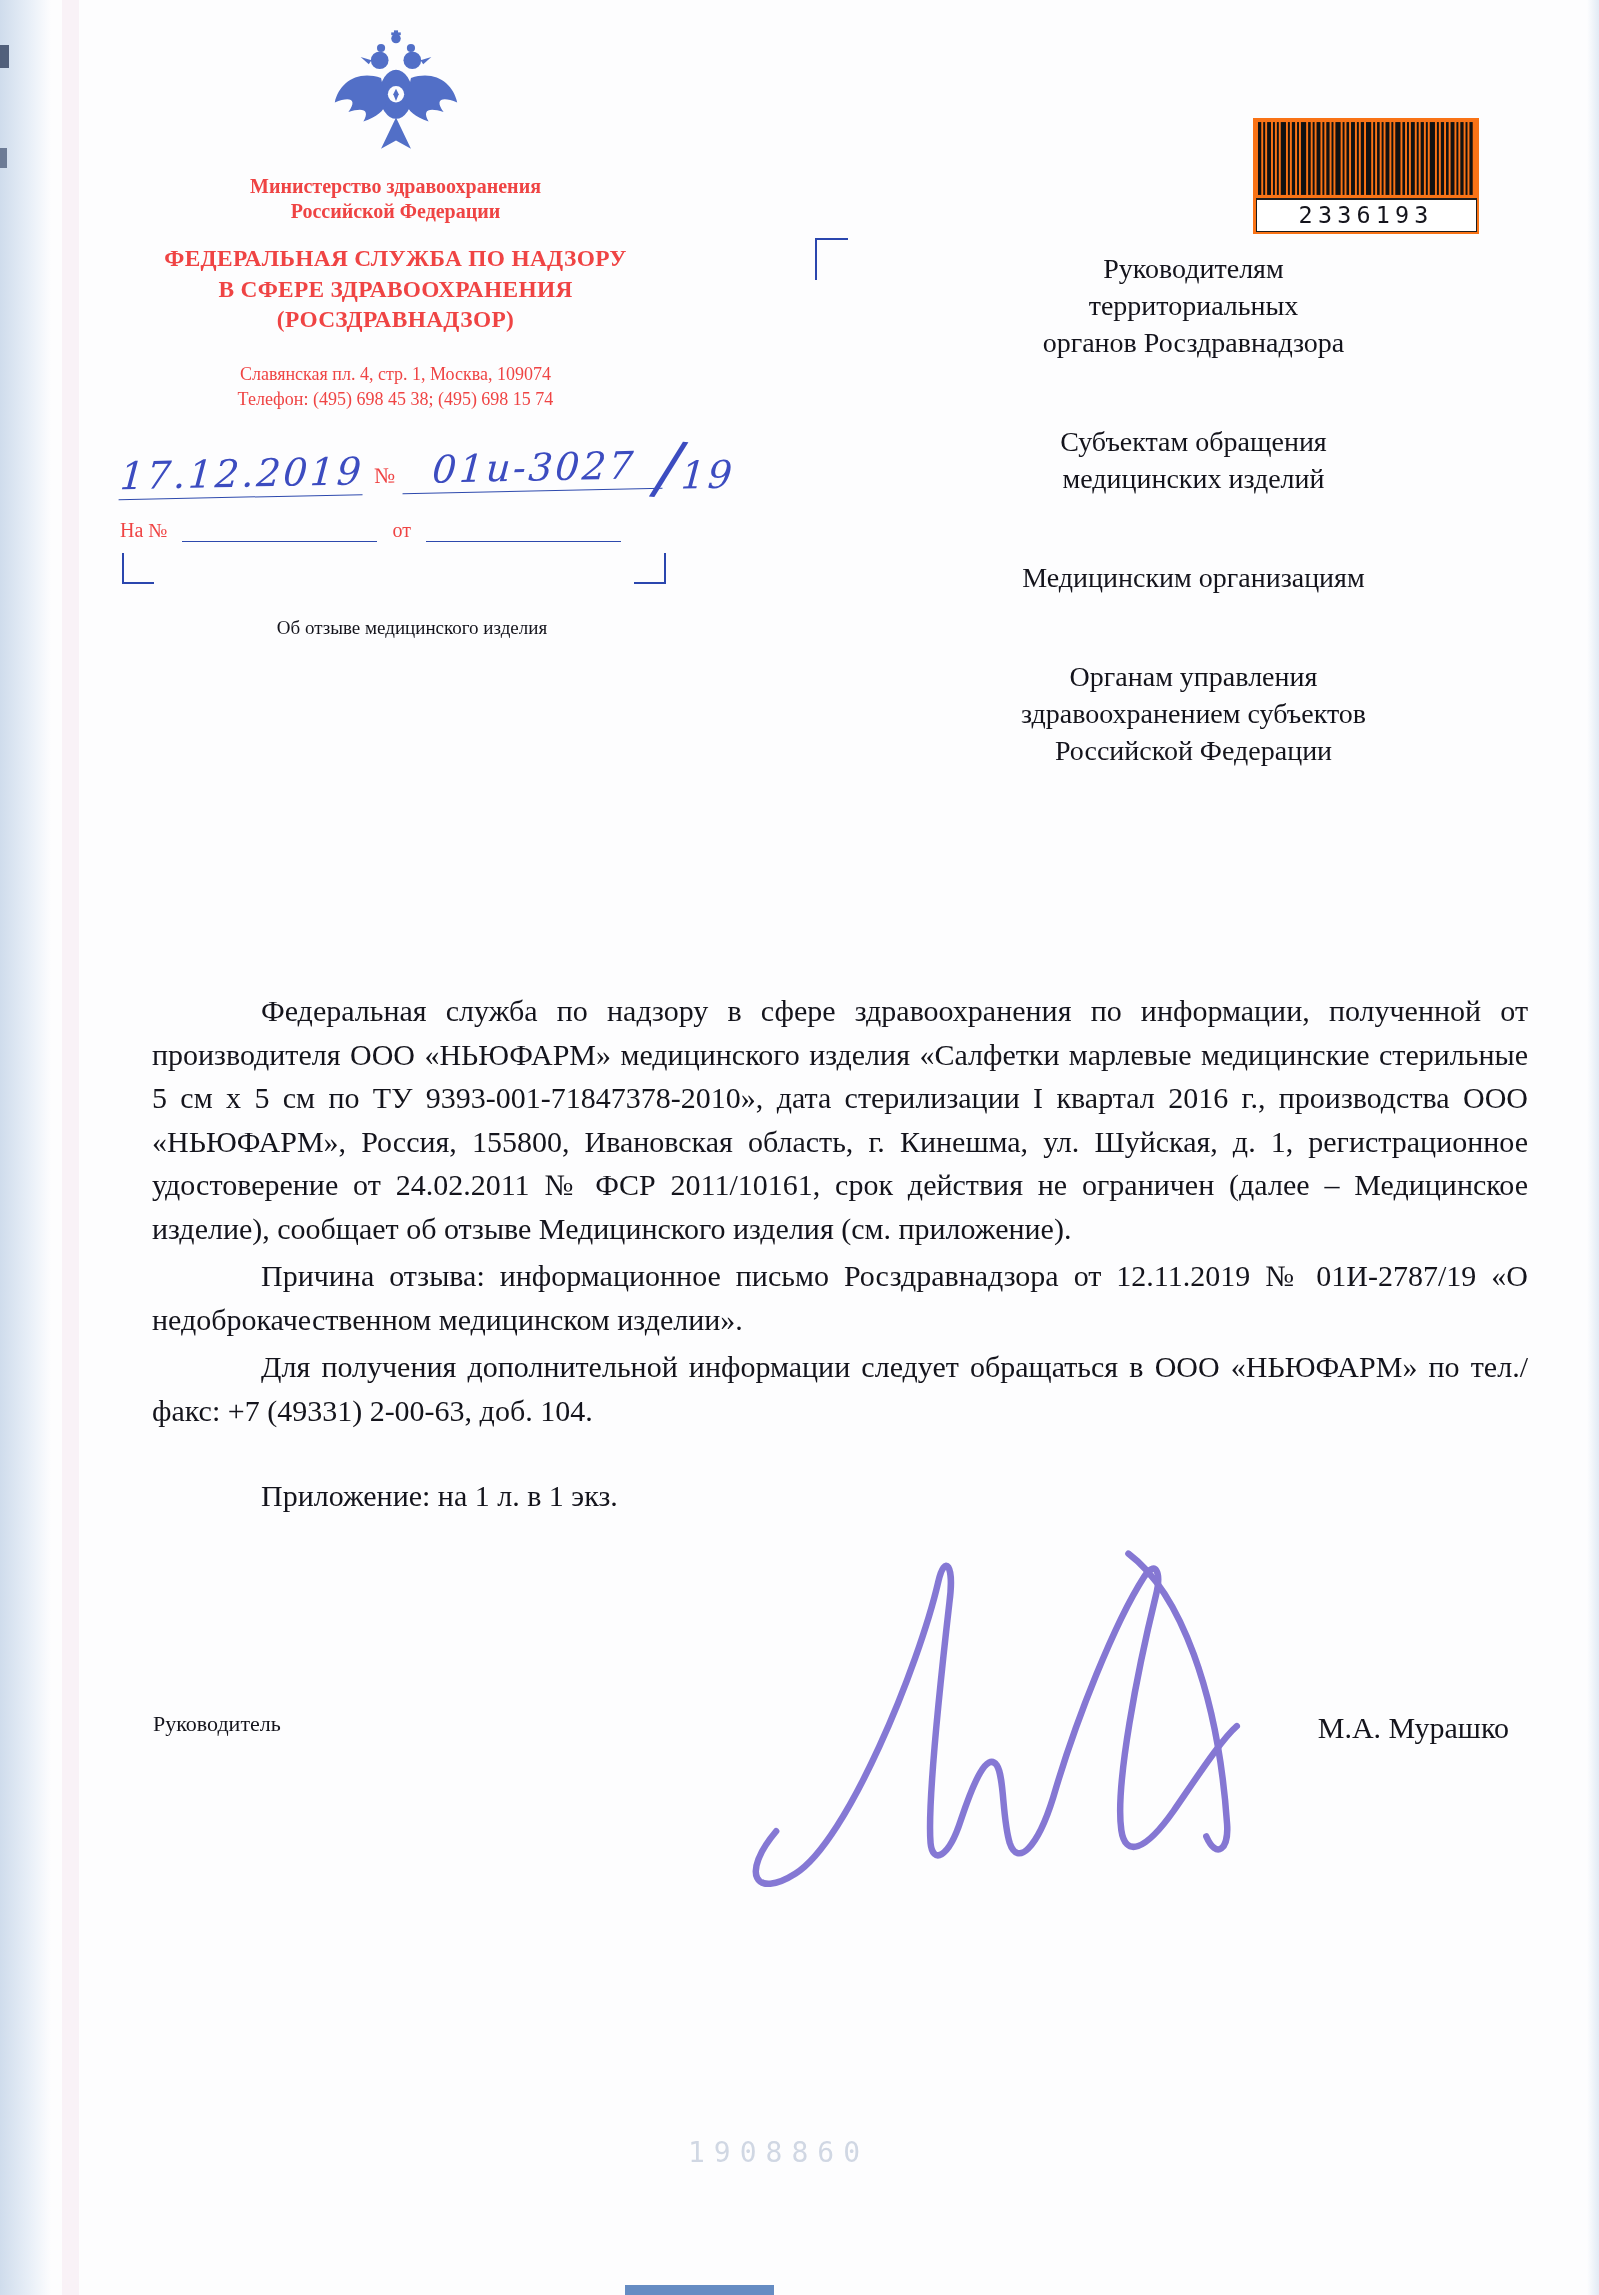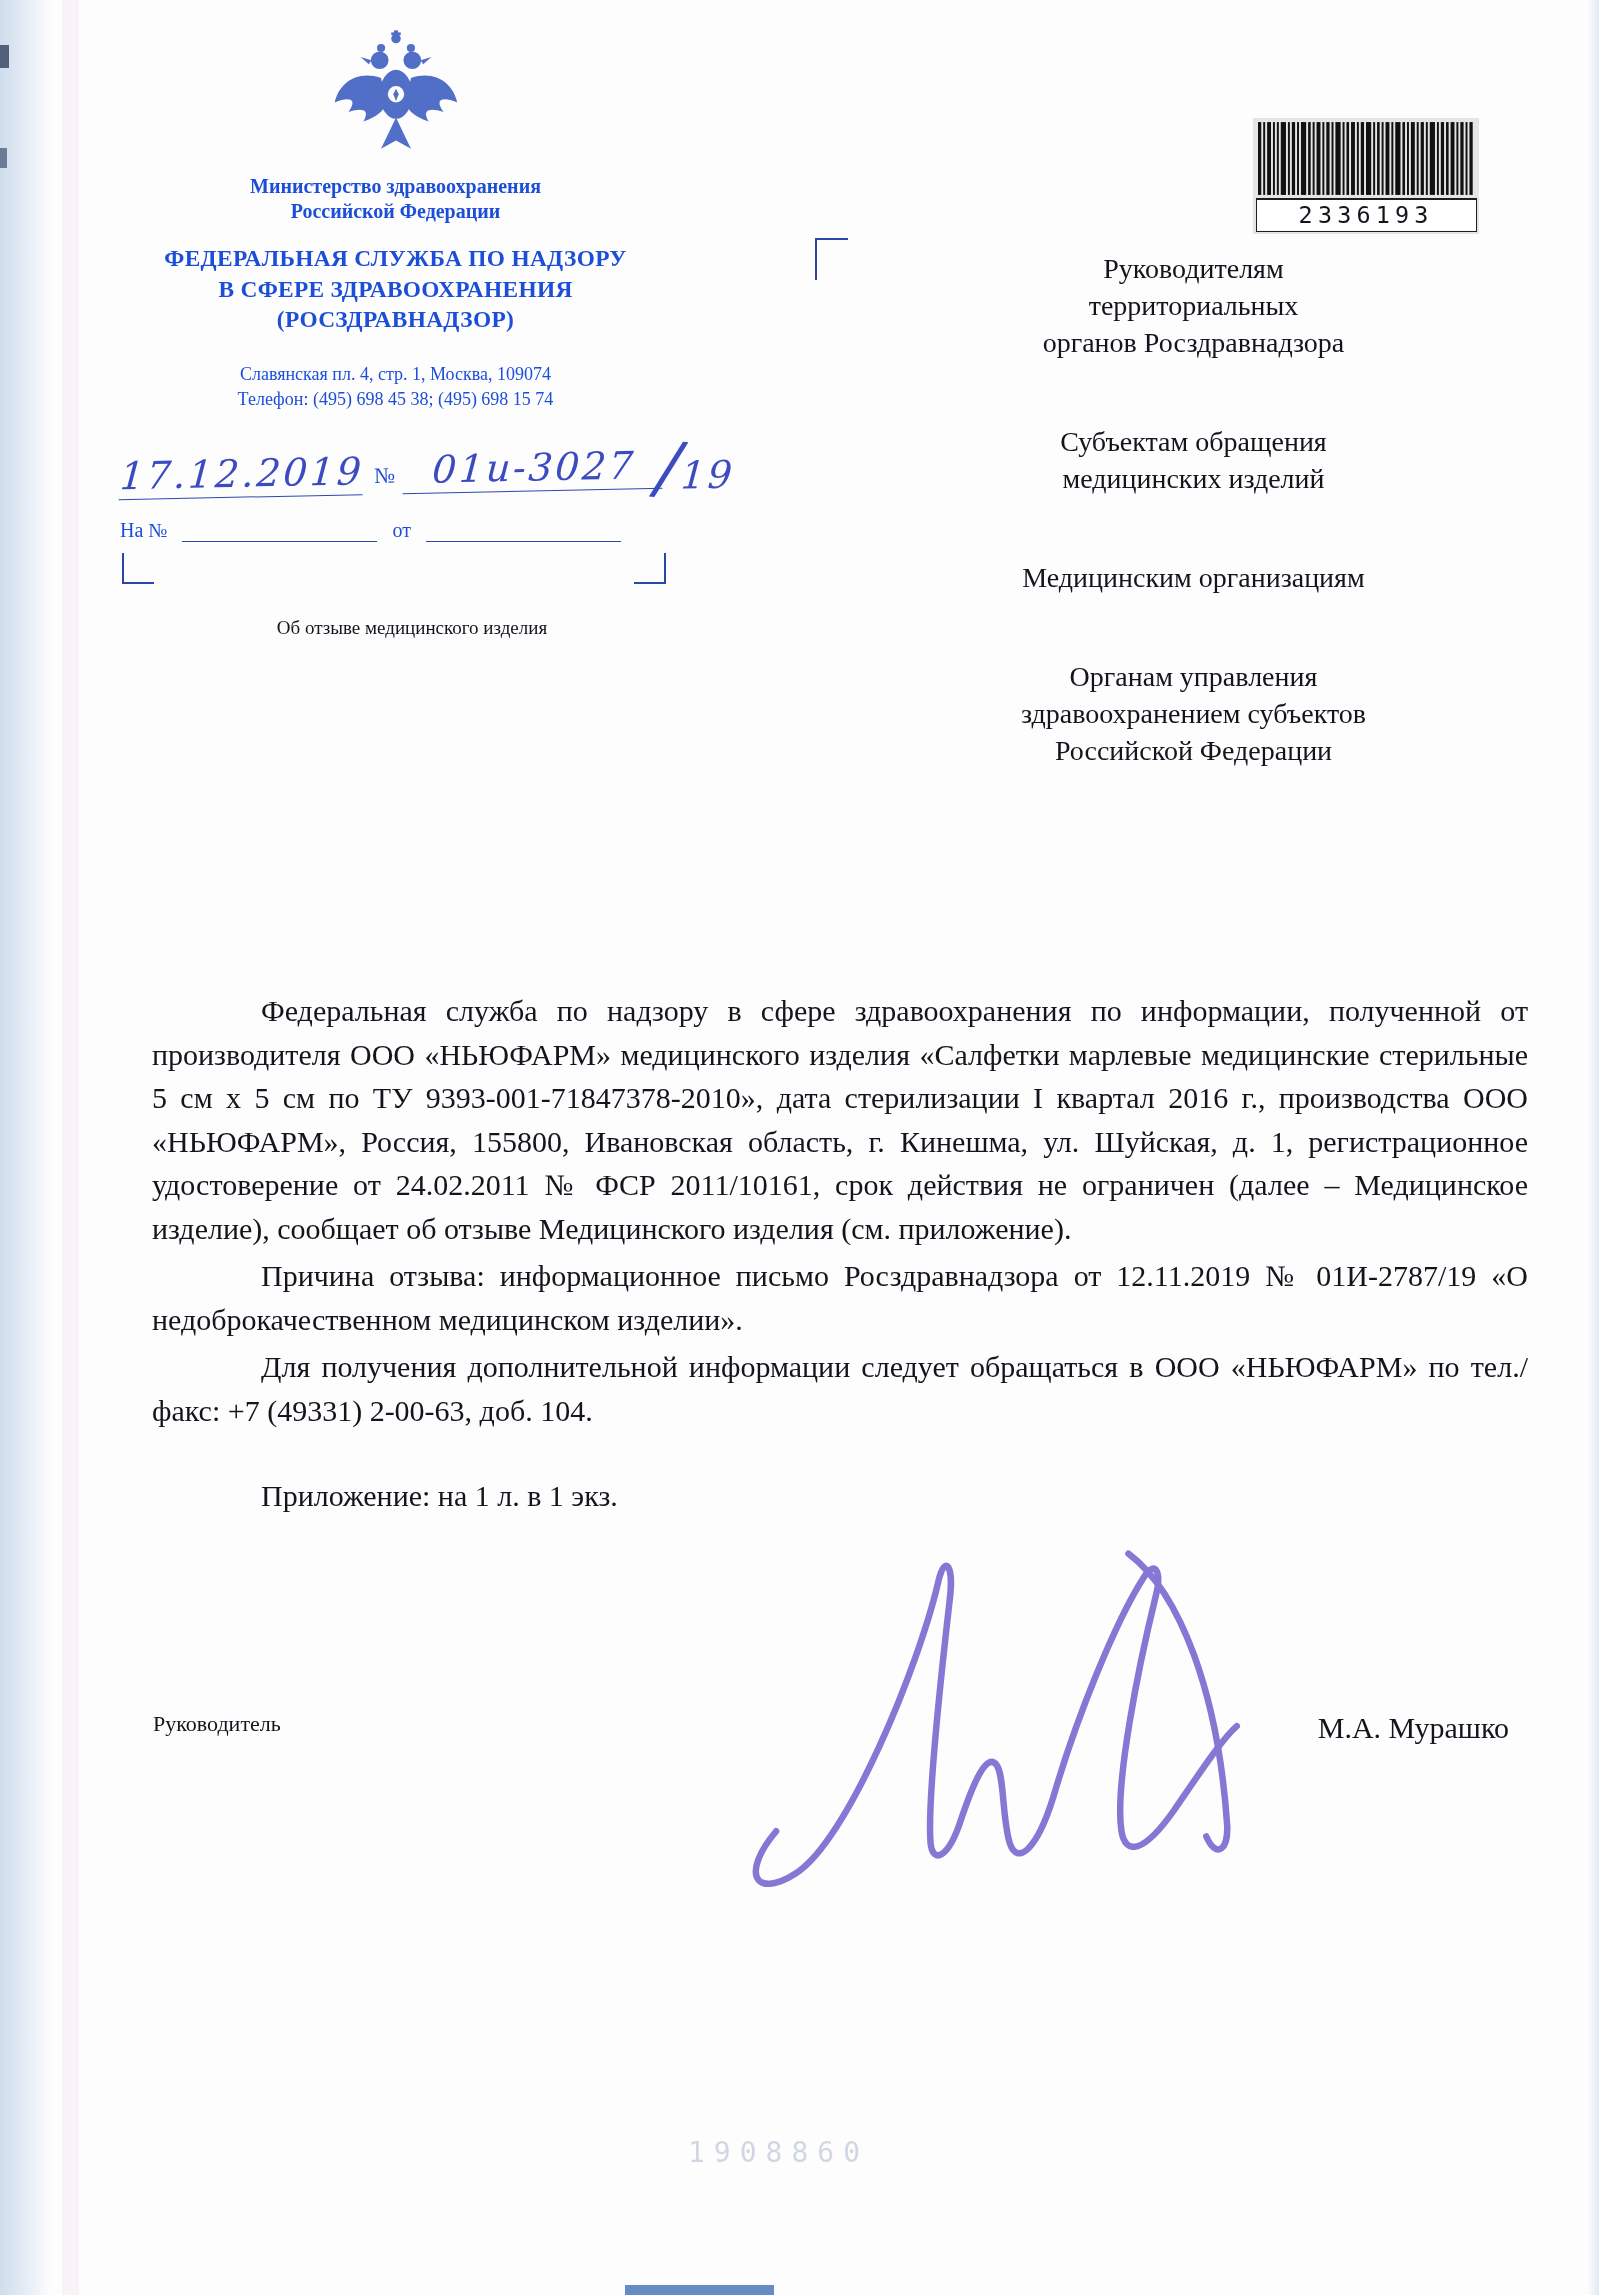--- a/index.html
+++ b/index.html
@@ -12,33 +12,33 @@
   .edge-left { position:absolute; left:0; top:0; bottom:0; width:51px;
     background:linear-gradient(90deg,#cfdcec 0%,#e7eef7 55%,rgba(255,255,255,0) 100%); }
   .edge-pink { position:absolute; left:62px; top:0; bottom:0; width:17px;
     background:rgba(243,220,232,0.30); }
   .edge-right { position:absolute; right:0; top:0; bottom:0; width:13px;
     background:linear-gradient(270deg,#dfe9f4,rgba(255,255,255,0)); }
   .scan-mark-1 { position:absolute; left:0; top:45px; width:9px; height:23.4px; background:#31405e; opacity:.8; }
   .scan-mark-2 { position:absolute; left:0; top:148px; width:7.1px; height:19.5px; background:#425170; opacity:.7; }
   .bottom-sliver { position:absolute; left:625px; bottom:0; width:149px; height:10.4px; background:#4a78b8; opacity:.85; }
 
-  .blue { color:#1d4ed8; }
+  .blue { color:#ef4444; }
   .preline { white-space:pre-line; }
 
   
   .letterhead { position:absolute; left:84px; top:28.6px; width:623px; text-align:center; }
   .emblem { display:block; margin:0 auto 9px auto; }
   .lh-ministry { font-size:20px; font-weight:700; line-height:1.25; }
   .lh-service  { font-size:23.4px; font-weight:700; line-height:1.3; margin-top:19.5px; letter-spacing:0.3px; }
   .lh-addr  { font-size:18px; margin-top:30px; }
   .lh-phone { font-size:18px; margin-top:3.9px; }
 
   
-  .barcode-wrap { position:absolute; left:1253px; top:118px; width:221px; text-align:center; background:#e5e5e5; padding:3.9px 2.6px 2.6px 2.6px; }
+  .barcode-wrap { position:absolute; left:1253px; top:118px; width:221px; text-align:center; background:#f97316; padding:3.9px 2.6px 2.6px 2.6px; }
   .barcode-number { font-family:"DejaVu Sans Mono", monospace; font-size:23.4px; letter-spacing:5.2px;
     border:1.9px solid #1d1d1d; border-top-width:2.6px; margin-top:1.3px; padding:0.6px 0 1.9px 0; background:#fff; }
 
   
   .ref { position:absolute; left:120px; top:447px; width:688px; display:flex; align-items:flex-end; transform:rotate(-1.2deg); }
   .hw { font-family:"DejaVu Serif", serif; font-style:italic; color:#3c4cc0;
         font-size:38px; letter-spacing:2.6px; transform:skewX(-5deg); }
   .u-date { display:inline-block; min-width:234px; border-bottom:1.9px solid #2d49ad; text-align:center; padding-bottom:1.3px; }
   .u-num  { display:inline-block; min-width:260px; border-bottom:1.9px solid #2d49ad; text-align:center; padding-bottom:1.3px; }
   .no-sign { font-size:22px; margin:0 9px 6.5px 10.4px; }

